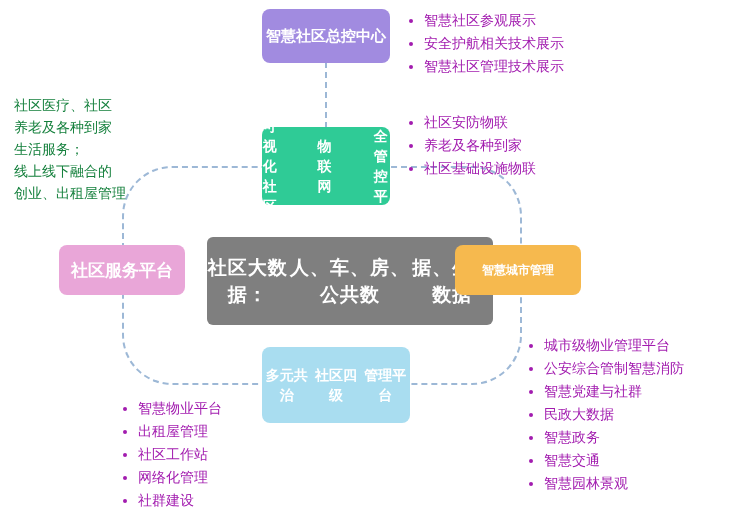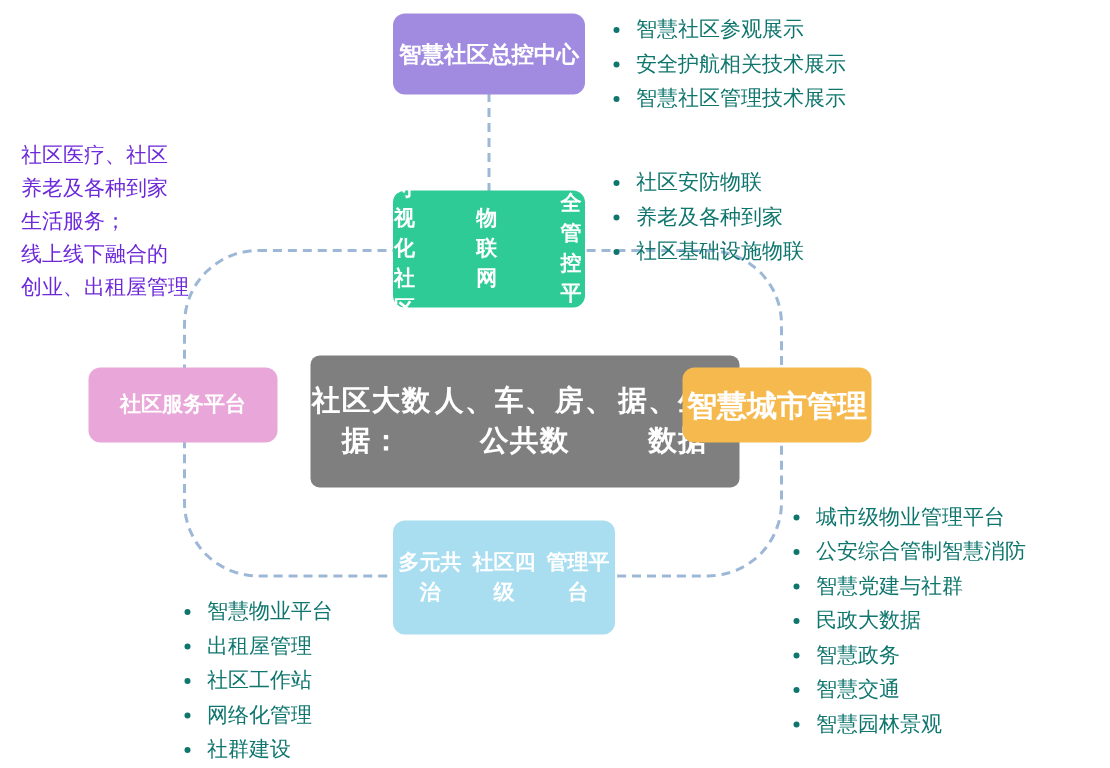--- a/index.html
+++ b/index.html
@@ -64,58 +64,57 @@
     left: 207px; top: 237px; width: 286px; height: 88px;
     background: #7f7f7f;
     font-size: 19px;
     border-radius: 6px;
     letter-spacing: 1px;
   }
   .node-center div { line-height: 27px; }
   .node-left {
     left: 59px; top: 245px; width: 126px; height: 50px;
     background: #e9a6d8;
-    font-size: 14px;
+    font-size: 17px;
   }
   .node-right {
     left: 455px; top: 245px; width: 126px; height: 50px;
     background: #f6b94e;
-    font-size: 20px;
+    font-size: 12px;
   }
   .node-bottom {
     left: 262px; top: 347px; width: 148px; height: 76px;
     background: #a9ddf0;
     font-size: 14px;
   }
   
   ul.bullets {
     position: absolute;
     z-index: 2;
     margin: 0;
     padding: 0 0 0 20px;
     list-style: disc outside;
     font-size: 14px;
-    color: #0f766e;
+    color: #a21caf;
   }
   ul.bullets li {
     margin: 0 0 7px 0;
     line-height: 16px;
   }
   .list-top-right   { left: 404px; top: 12px;  }
   .list-mid-right   { left: 404px; top: 114px; }
   .list-bottom-right{ left: 524px; top: 337px; }
   .list-bottom-left { left: 118px; top: 400px; }
   
   .left-text {
     position: absolute;
     left: 14px; top: 94px; width: 170px;
     z-index: 2;
     font-size: 14px;
-    color: #6d28d9;
-    font-family: Liberation Mono, monospace;
+    color: #15803d;
   }
   .left-text div { line-height: 22px; }
 </style>
 </head>
 <body>
 
 <div class="canvas">
 
   <div class="connector-ring"></div>
   <div class="connector-stem"></div>

